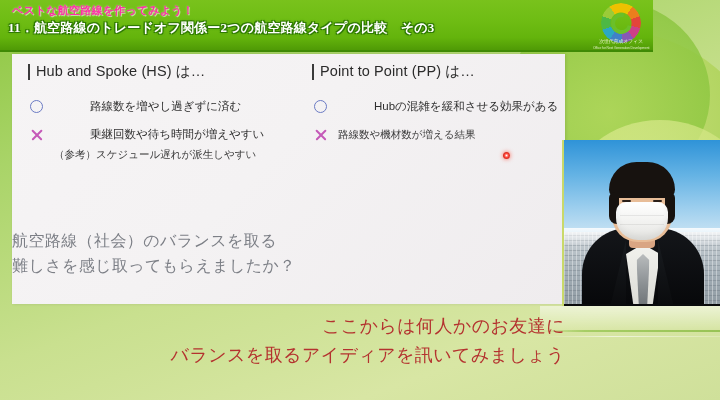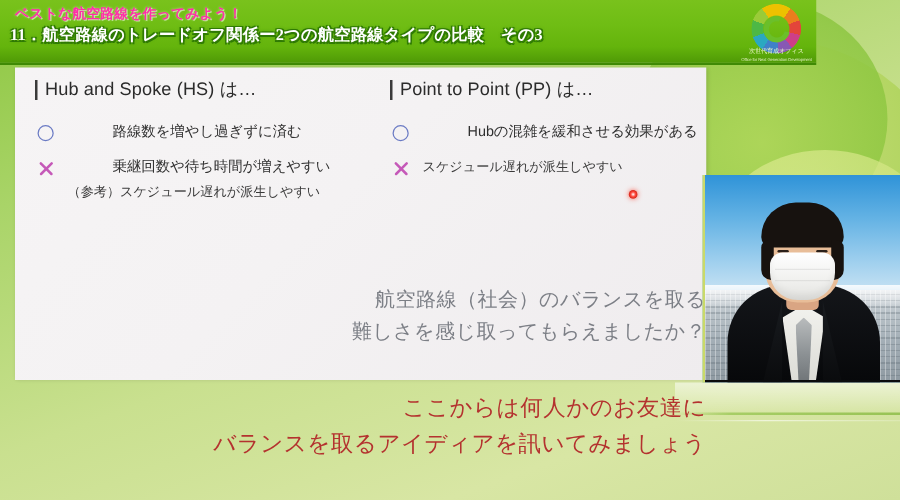--- a/index.html
+++ b/index.html
@@ -130,21 +130,21 @@
   }
   .mark-x::before, .mark-x::after {
     content: ""; position: absolute; left: 0; top: 6px; width: 14px; height: 1.7px;
     background: #c559b8; border-radius: 1px;
   }
   .mark-x::before { transform: rotate(45deg); }
   .mark-x::after  { transform: rotate(-45deg); }
 
   .msg-gray {
     position: absolute; left: 0; right: 0; top: 175px;
-    text-align: right; color: #7c7f86; font-size: 16px; line-height: 1.55;
+    text-align: left; color: #7c7f86; font-size: 16px; line-height: 1.55;
     white-space: pre-line; letter-spacing: .4px;
   }
   .msg-red {
     position: absolute; left: 4px; right: 0; top: 258px;
     text-align: right; color: #b4322f; font-size: 18px; line-height: 1.6;
     white-space: pre-line; letter-spacing: .4px;
   }
 
   
   .laser {
@@ -306,21 +306,21 @@
         <div class="mark">
             <div class="mark-circle"></div>
           </div>
         <div class="point-main">Hubの混雑を緩和させる効果がある</div>
       </div>
 
       <div class="point">
         <div class="mark">
             <div class="mark-x"></div>
           </div>
-        <div class="point-sub">スケジュール遅れが派生しやすい</div>
+        <div class="point-sub">路線数や機材数が増える結果</div>
       </div>
     </div>
 
     <div class="msg-gray">航空路線（社会）のバランスを取る
 難しさを感じ取ってもらえましたか？</div>
     <div class="msg-red">ここからは何人かのお友達に
 バランスを取るアイディアを訊いてみましょう</div>
   </div>
 
   <div class="laser"></div>

